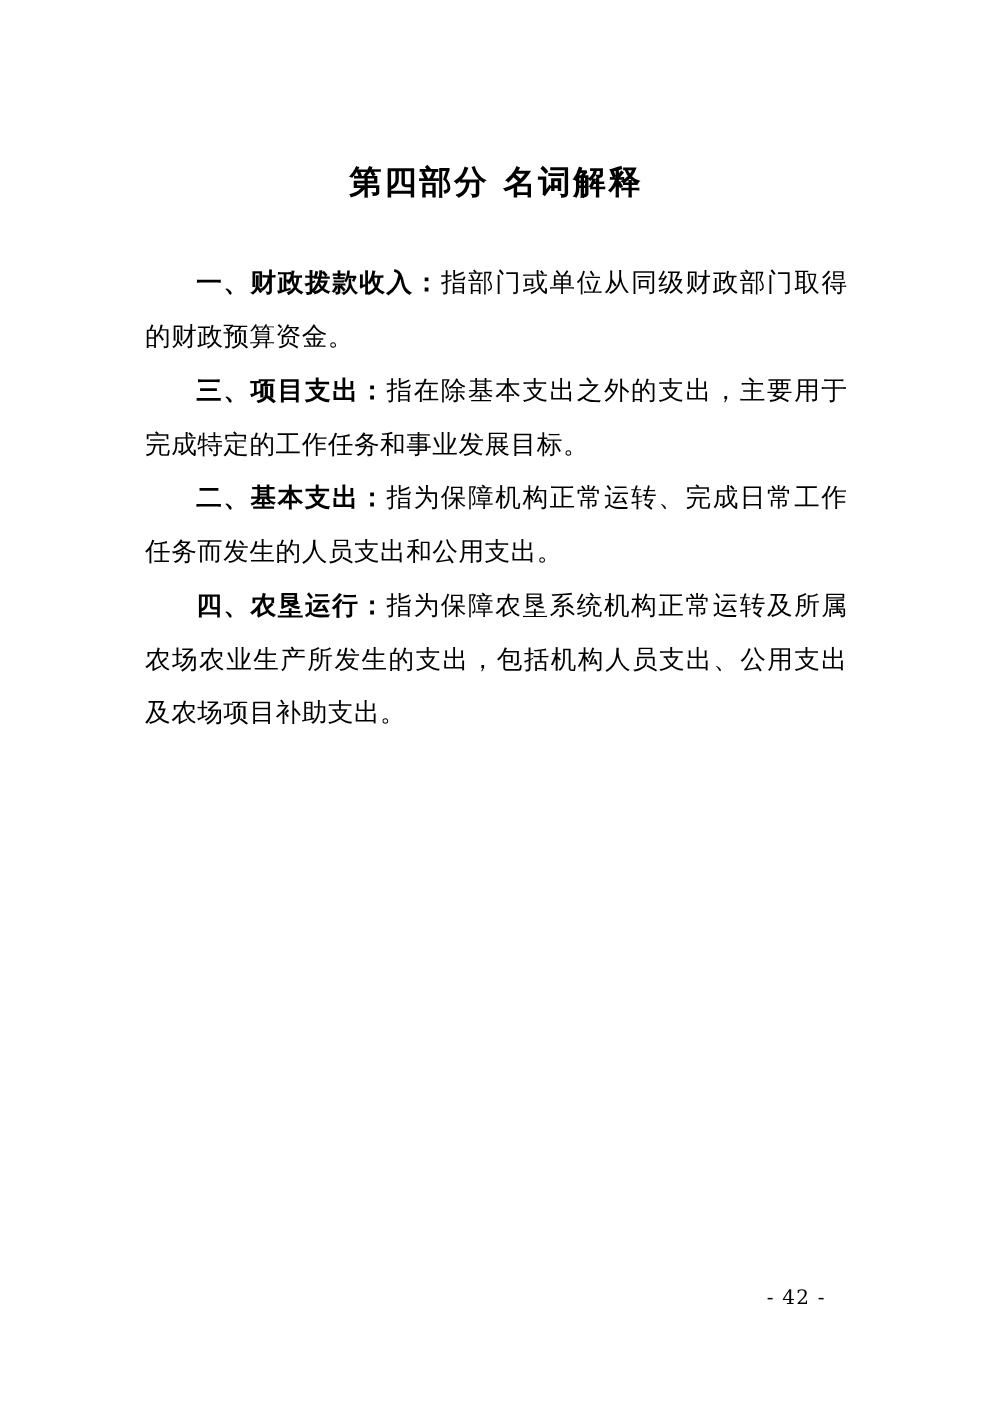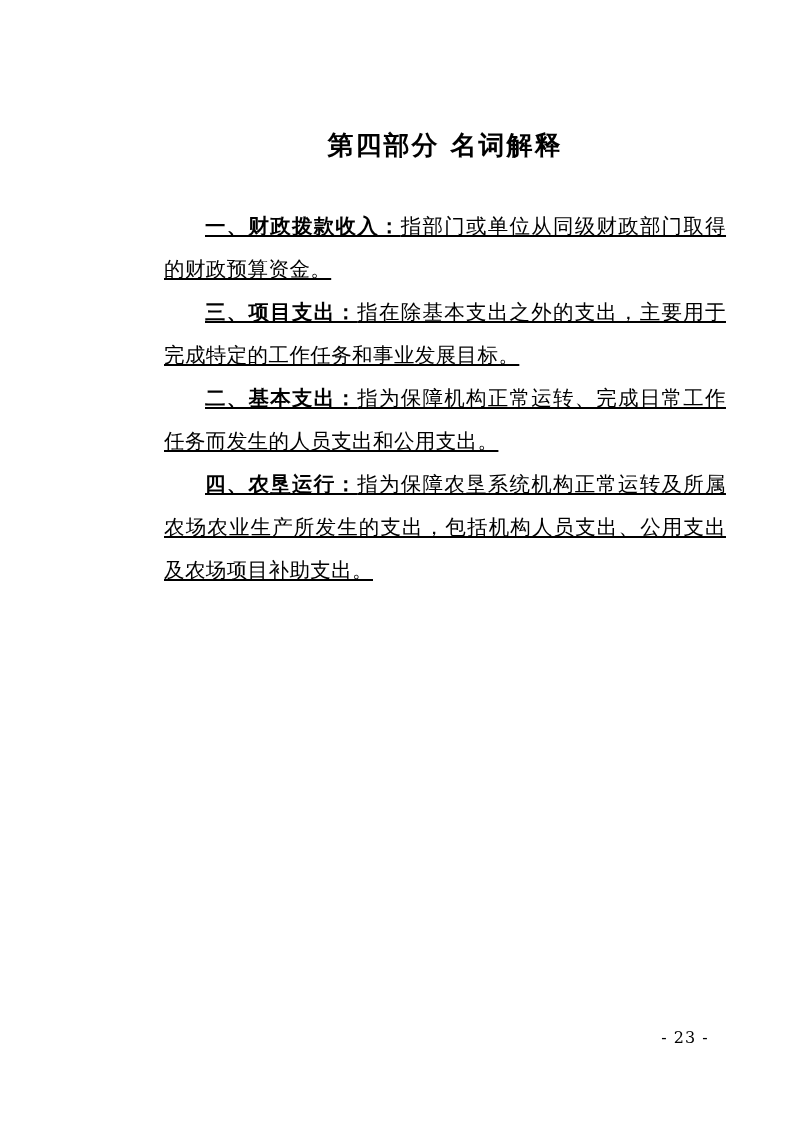--- a/index.html
+++ b/index.html
@@ -13,21 +13,20 @@
     position: relative;
     font-family: "DejaVu Serif", "Liberation Serif", serif;
     color: #000000;
     overflow: hidden;
   }
   .page {
     position: relative;
     width: 676px;
     height: 1123px;
     box-sizing: border-box;
-    margin-left: 48px;
   }
   .doc-title {
     position: absolute;
     top: 128px;
     left: 0;
     width: 794px;
     text-align: center;
     font-size: 26px;
     font-weight: bold;
     letter-spacing: 2px;
@@ -40,21 +39,20 @@
     width: 562px;
   }
   .para {
     font-size: 20.5px;
     line-height: 43px;
     text-align: justify;
     text-justify: inter-ideograph;
     text-indent: 41px;
     margin: 0;
     letter-spacing: 0.4px;
-    text-decoration: underline;
   }
   .para .lead {
     font-weight: bold;
   }
   .page-number {
     position: absolute;
     top: 1028px;
     left: 0;
     width: 794px;
     text-align: center;
@@ -78,15 +76,15 @@
     <p class="para"><span class="lead">一、财政拨款收入：</span><span>指部门或单位从同级财政部门取得的财政预算资金。</span></p>
 
     <p class="para"><span class="lead">三、项目支出：</span><span>指在除基本支出之外的支出，主要用于完成特定的工作任务和事业发展目标。</span></p>
 
     <p class="para"><span class="lead">二、基本支出：</span><span>指为保障机构正常运转、完成日常工作任务而发生的人员支出和公用支出。</span></p>
 
     <p class="para"><span class="lead">四、农垦运行：</span><span>指为保障农垦系统机构正常运转及所属农场农业生产所发生的支出，包括机构人员支出、公用支出及农场项目补助支出。</span></p>
 
   </div>
 
-  <div class="page-number"><span>- 23 -</span></div>
+  <div class="page-number"><span>- 42 -</span></div>
 
 </div>
 
 </body></html>

